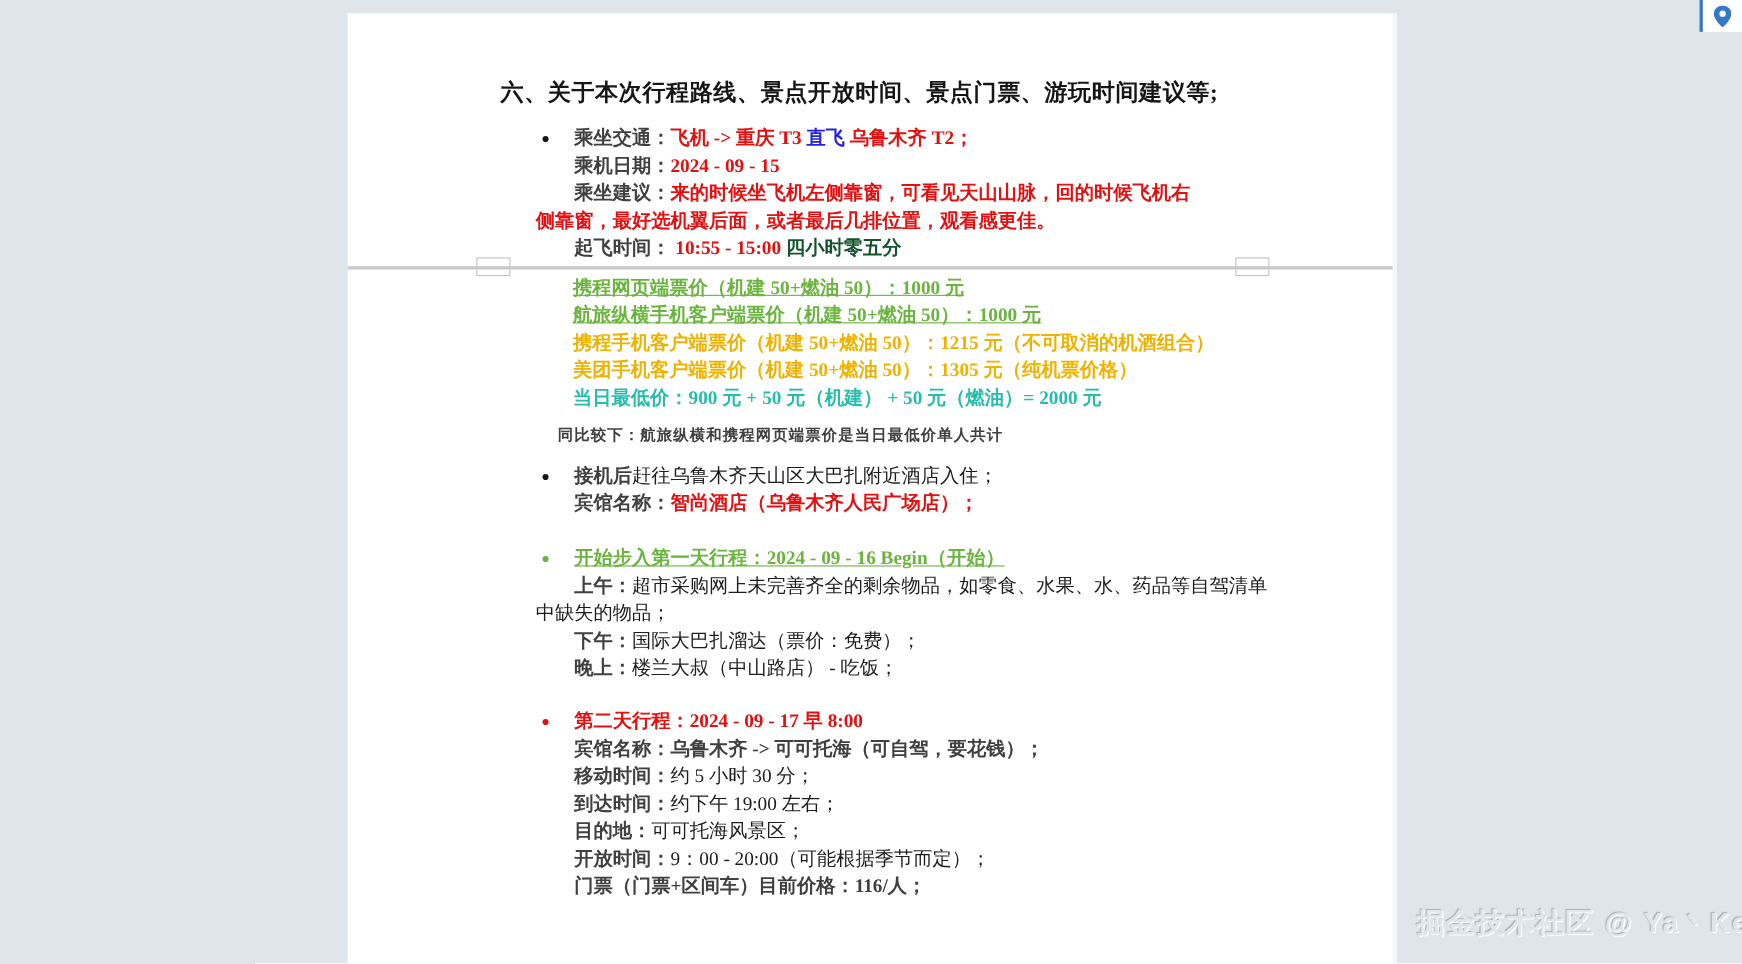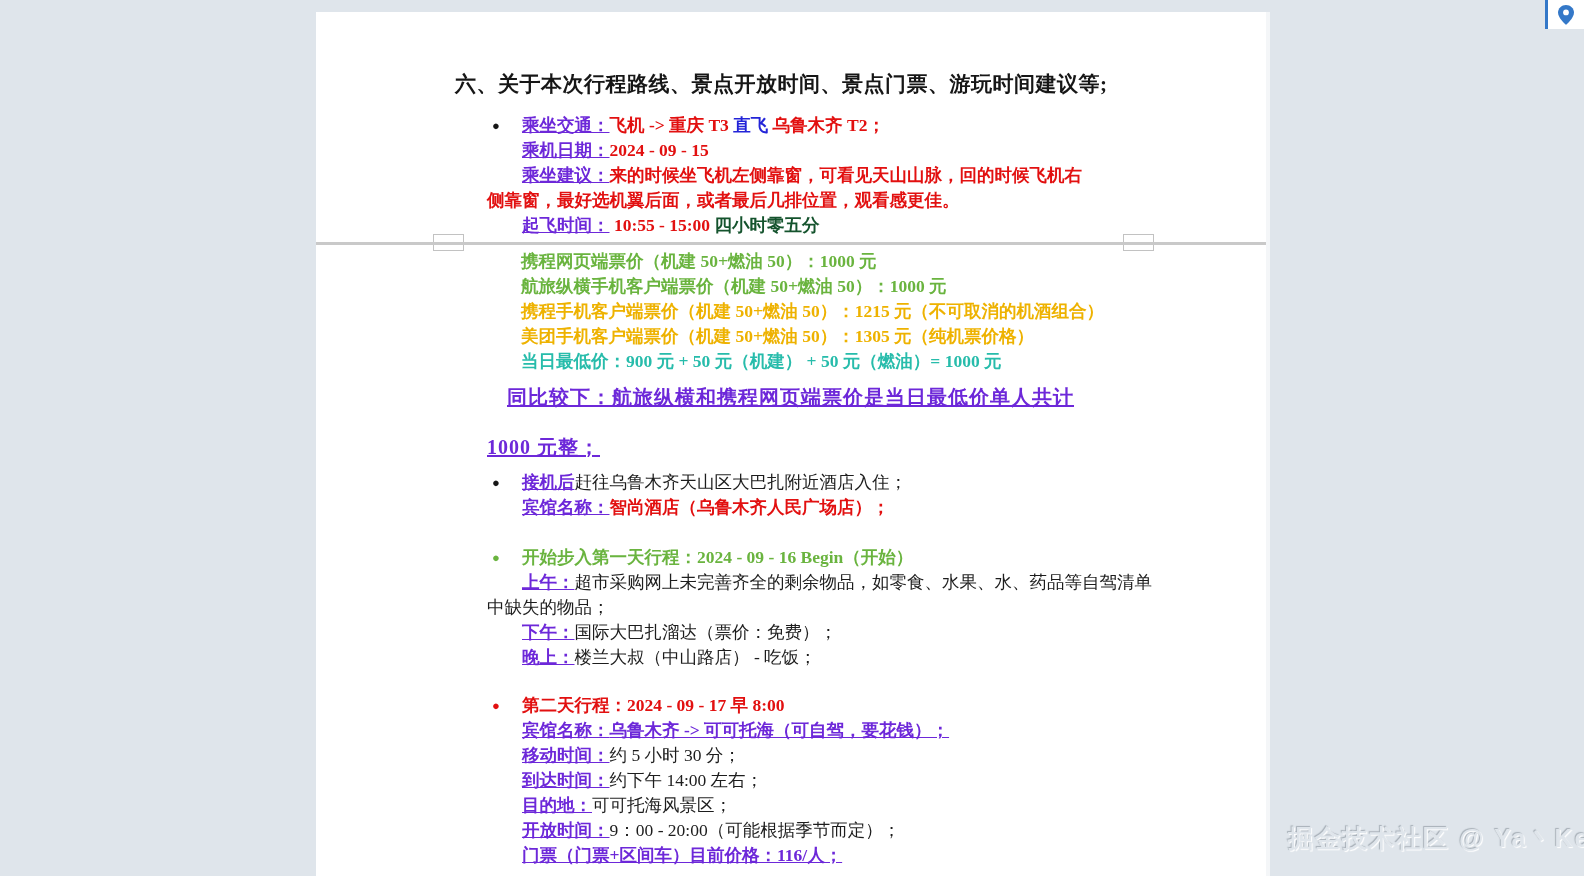--- a/index.html
+++ b/index.html
@@ -6,35 +6,35 @@
     font-family:"Liberation Serif","DejaVu Serif",serif;}
   .canvas{position:relative;width:1584px;height:876px;background:#dfe5eb;}
   .page{position:absolute;left:316px;top:12px;width:950px;height:876px;background:#ffffff;
     border-right:4px solid #f4f6f8;color:#161616;}
   .title{margin:56px 0 13px 139px;font-size:21px;line-height:32px;font-weight:700;letter-spacing:.5px;}
   .l{position:relative;line-height:25px;min-height:25px;font-size:17.5px;white-space:nowrap;}
   .ind-text{padding-left:206px;}
   .ind-margin{padding-left:171px;}
   .ind-price{padding-left:205px;}
   .ind-big{padding-left:191px;}
-  .big{font-size:20px;line-height:30px;min-height:30px;letter-spacing:1px;}
+  .big{font-size:14px;line-height:30px;min-height:30px;letter-spacing:1px;}
   .gap8{margin-top:8px;}
   .gap20{margin-top:20px;}
   .gap23{margin-top:23px;}
   .gap25{margin-top:25px;}
   .bdot{position:absolute;left:176px;top:0;font-size:13px;line-height:25px;}
   .bdot-black{color:#161616;}
   .bdot-green{color:#6ab43f;}
   .bdot-red{color:#e21010;}
-  .s-b{font-weight:700;color:#6d28d9;text-decoration:underline;}
+  .s-b{font-weight:700;color:#404040;}
   .s-t{font-weight:400;color:#1d1d1d;}
   .s-r{font-weight:700;color:#e21010;}
   .s-rl{font-weight:700;color:#14532d;}
   .s-bl{font-weight:700;color:#2324d8;}
-  .s-g{font-weight:700;color:#6ab43f;}
+  .s-g{font-weight:700;color:#6ab43f;text-decoration:underline;}
   .s-o{font-weight:700;color:#eeb200;}
   .s-tl{font-weight:700;color:#27bcab;}
   .pagebreak{position:relative;height:11px;}
   .pb-line{position:absolute;left:0;right:0;top:4px;height:3px;background:#c9c9c9;z-index:2;}
   .pb-marker{position:absolute;top:-4px;width:29px;height:15px;background:#ffffff;
     border:1px solid #c2c2c2;z-index:1;}
   .pb-left{left:117px;}
   .pb-right{left:807px;}
   .pin-box{position:absolute;right:0;top:0;width:36px;height:29px;background:#ffffff;
     border-left:3px solid #3478c8;display:flex;align-items:center;justify-content:center;cursor:pointer;}
@@ -62,34 +62,33 @@
       <div class="pb-marker pb-left"></div>
       <div class="pb-marker pb-right"></div>
       <div class="pb-line"></div>
     </div>
 
     <div id="doc-body">
         <div class="l ind-price"><span class="s-g">携程网页端票价（机建 50+燃油 50）：1000 元</span></div>
         <div class="l ind-price"><span class="s-g">航旅纵横手机客户端票价（机建 50+燃油 50）：1000 元</span></div>
         <div class="l ind-price"><span class="s-o">携程手机客户端票价（机建 50+燃油 50）：1215 元（不可取消的机酒组合）</span></div>
         <div class="l ind-price"><span class="s-o">美团手机客户端票价（机建 50+燃油 50）：1305 元（纯机票价格）</span></div>
-        <div class="l ind-price"><span class="s-tl">当日最低价：900 元 + 50 元（机建）  + 50 元（燃油）= 1000 元</span></div>
+        <div class="l ind-price"><span class="s-tl">当日最低价：900 元 + 50 元（机建）  + 50 元（燃油）= 2000 元</span></div>
         <div class="l ind-big big gap8"><span class="s-b">同比较下：航旅纵横和携程网页端票价是当日最低价单人共计</span></div>
-        <div class="l ind-margin big gap20"><span class="s-b">1000 元整；</span></div>
         <div class="l ind-text gap8"><span class="bdot bdot-black">●</span><span class="s-b">接机后</span><span class="s-t">赶往乌鲁木齐天山区大巴扎附近酒店入住；</span></div>
         <div class="l ind-text"><span class="s-b">宾馆名称：</span><span class="s-r">智尚酒店（乌鲁木齐人民广场店）；</span></div>
         <div class="l ind-text gap25"><span class="bdot bdot-green">●</span><span class="s-g">开始步入第一天行程：2024 - 09 - 16 Begin（开始）</span></div>
         <div class="l ind-text"><span class="s-b">上午：</span><span class="s-t">超市采购网上未完善齐全的剩余物品，如零食、水果、水、药品等自驾清单</span></div>
         <div class="l ind-margin"><span class="s-t">中缺失的物品；</span></div>
         <div class="l ind-text"><span class="s-b">下午：</span><span class="s-t">国际大巴扎溜达（票价：免费）；</span></div>
         <div class="l ind-text"><span class="s-b">晚上：</span><span class="s-t">楼兰大叔（中山路店） - 吃饭；</span></div>
         <div class="l ind-text gap23"><span class="bdot bdot-red">●</span><span class="s-r">第二天行程：2024 - 09 - 17  早 8:00</span></div>
         <div class="l ind-text"><span class="s-b">宾馆名称：</span><span class="s-b">乌鲁木齐 -&gt; 可可托海（可自驾，要花钱）；</span></div>
         <div class="l ind-text"><span class="s-b">移动时间：</span><span class="s-t">约 5 小时 30 分；</span></div>
-        <div class="l ind-text"><span class="s-b">到达时间：</span><span class="s-t">约下午 14:00 左右；</span></div>
+        <div class="l ind-text"><span class="s-b">到达时间：</span><span class="s-t">约下午 19:00 左右；</span></div>
         <div class="l ind-text"><span class="s-b">目的地：</span><span class="s-t">可可托海风景区；</span></div>
         <div class="l ind-text"><span class="s-b">开放时间：</span><span class="s-t">9：00 - 20:00（可能根据季节而定）；</span></div>
         <div class="l ind-text"><span class="s-b">门票（门票+区间车）目前价格：</span><span class="s-b">116/人；</span></div>
       </div>
   </div>
 
   <div class="pin-box">
     <svg width="16" height="20" viewBox="0 0 16 20">
       <path d="M8 0C3.6 0 0 3.4 0 7.6 0 13.2 8 20 8 20s8-6.8 8-12.4C16 3.4 12.4 0 8 0z" fill="#3478c8"></path>
       <circle cx="8" cy="7.4" r="2.9" fill="#ffffff"></circle>

